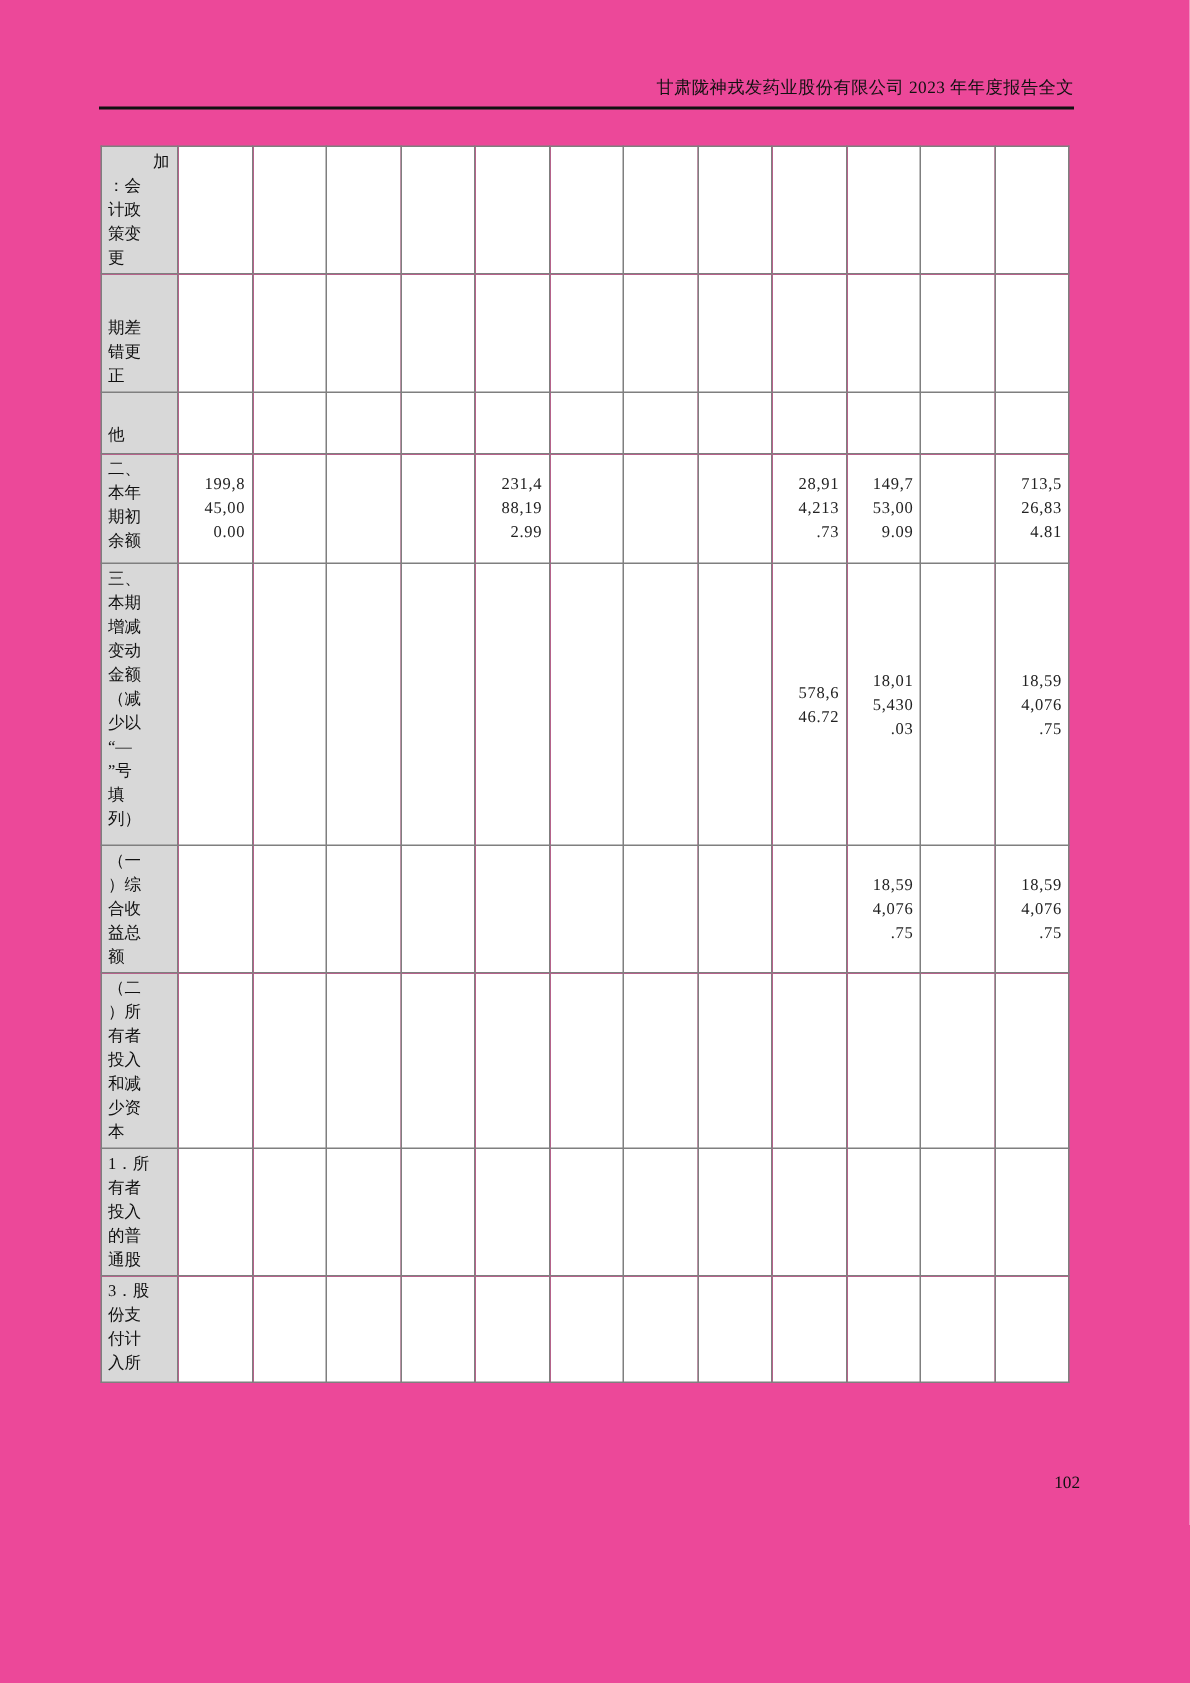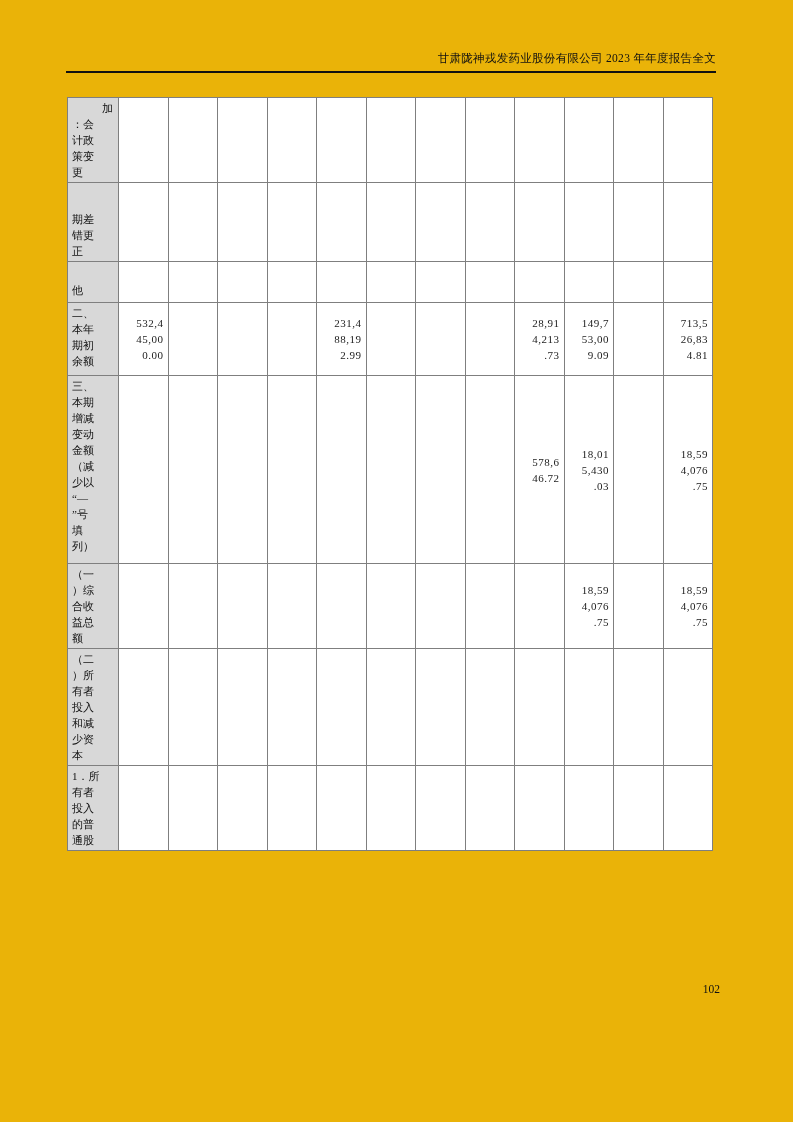--- a/index.html
+++ b/index.html
@@ -4,21 +4,21 @@
 <style>
   * { box-sizing: border-box; margin: 0; padding: 0; }
   html, body { background: #ffffff; }
   body {
     width: 793px; height: 1122px;
     position: relative;
     font-family: "Liberation Serif", "DejaVu Serif", serif;
     color: #1a1a1a;
     overflow: hidden;
   }
-  .page { position: absolute; inset: 0; background: #eab308; }
+  .page { position: absolute; inset: 0; background: #ec4899; }
 
   
   .header-title {
     position: absolute;
     left: 66px; top: 51px; width: 650px;
     text-align: right;
     font-size: 11.5px;
     letter-spacing: 0.3px;
     color: #111;
     white-space: nowrap;
@@ -157,21 +157,21 @@
           <td class="value-cell"></td>
         </tr>
         <tr data-row="opening-balance-current-year" style="height: 73px;">
           <td class="label-cell">
             <div class="ln">二、</div>
             <div class="ln">本年</div>
             <div class="ln">期初</div>
             <div class="ln">余额</div>
           </td>
           <td class="value-cell">
-            <div class="ln">532,4</div>
+            <div class="ln">199,8</div>
             <div class="ln">45,00</div>
             <div class="ln">0.00</div>
           </td>
           <td class="value-cell"></td>
           <td class="value-cell"></td>
           <td class="value-cell"></td>
           <td class="value-cell">
             <div class="ln">231,4</div>
             <div class="ln">88,19</div>
             <div class="ln">2.99</div>
@@ -300,18 +300,38 @@
           <td class="value-cell"></td>
           <td class="value-cell"></td>
           <td class="value-cell"></td>
           <td class="value-cell"></td>
           <td class="value-cell"></td>
           <td class="value-cell"></td>
           <td class="value-cell"></td>
           <td class="value-cell"></td>
           <td class="value-cell"></td>
         </tr>
+        <tr data-row="share-based-payment-to-equity" style="height: 71px;">
+          <td class="label-cell">
+            <div class="ln">3．股</div>
+            <div class="ln">份支</div>
+            <div class="ln">付计</div>
+            <div class="ln">入所</div>
+          </td>
+          <td class="value-cell"></td>
+          <td class="value-cell"></td>
+          <td class="value-cell"></td>
+          <td class="value-cell"></td>
+          <td class="value-cell"></td>
+          <td class="value-cell"></td>
+          <td class="value-cell"></td>
+          <td class="value-cell"></td>
+          <td class="value-cell"></td>
+          <td class="value-cell"></td>
+          <td class="value-cell"></td>
+          <td class="value-cell"></td>
+        </tr>
       </tbody>
   </table>
 
   <div class="page-number">102</div>
 
 </div>
 
 </body></html>

